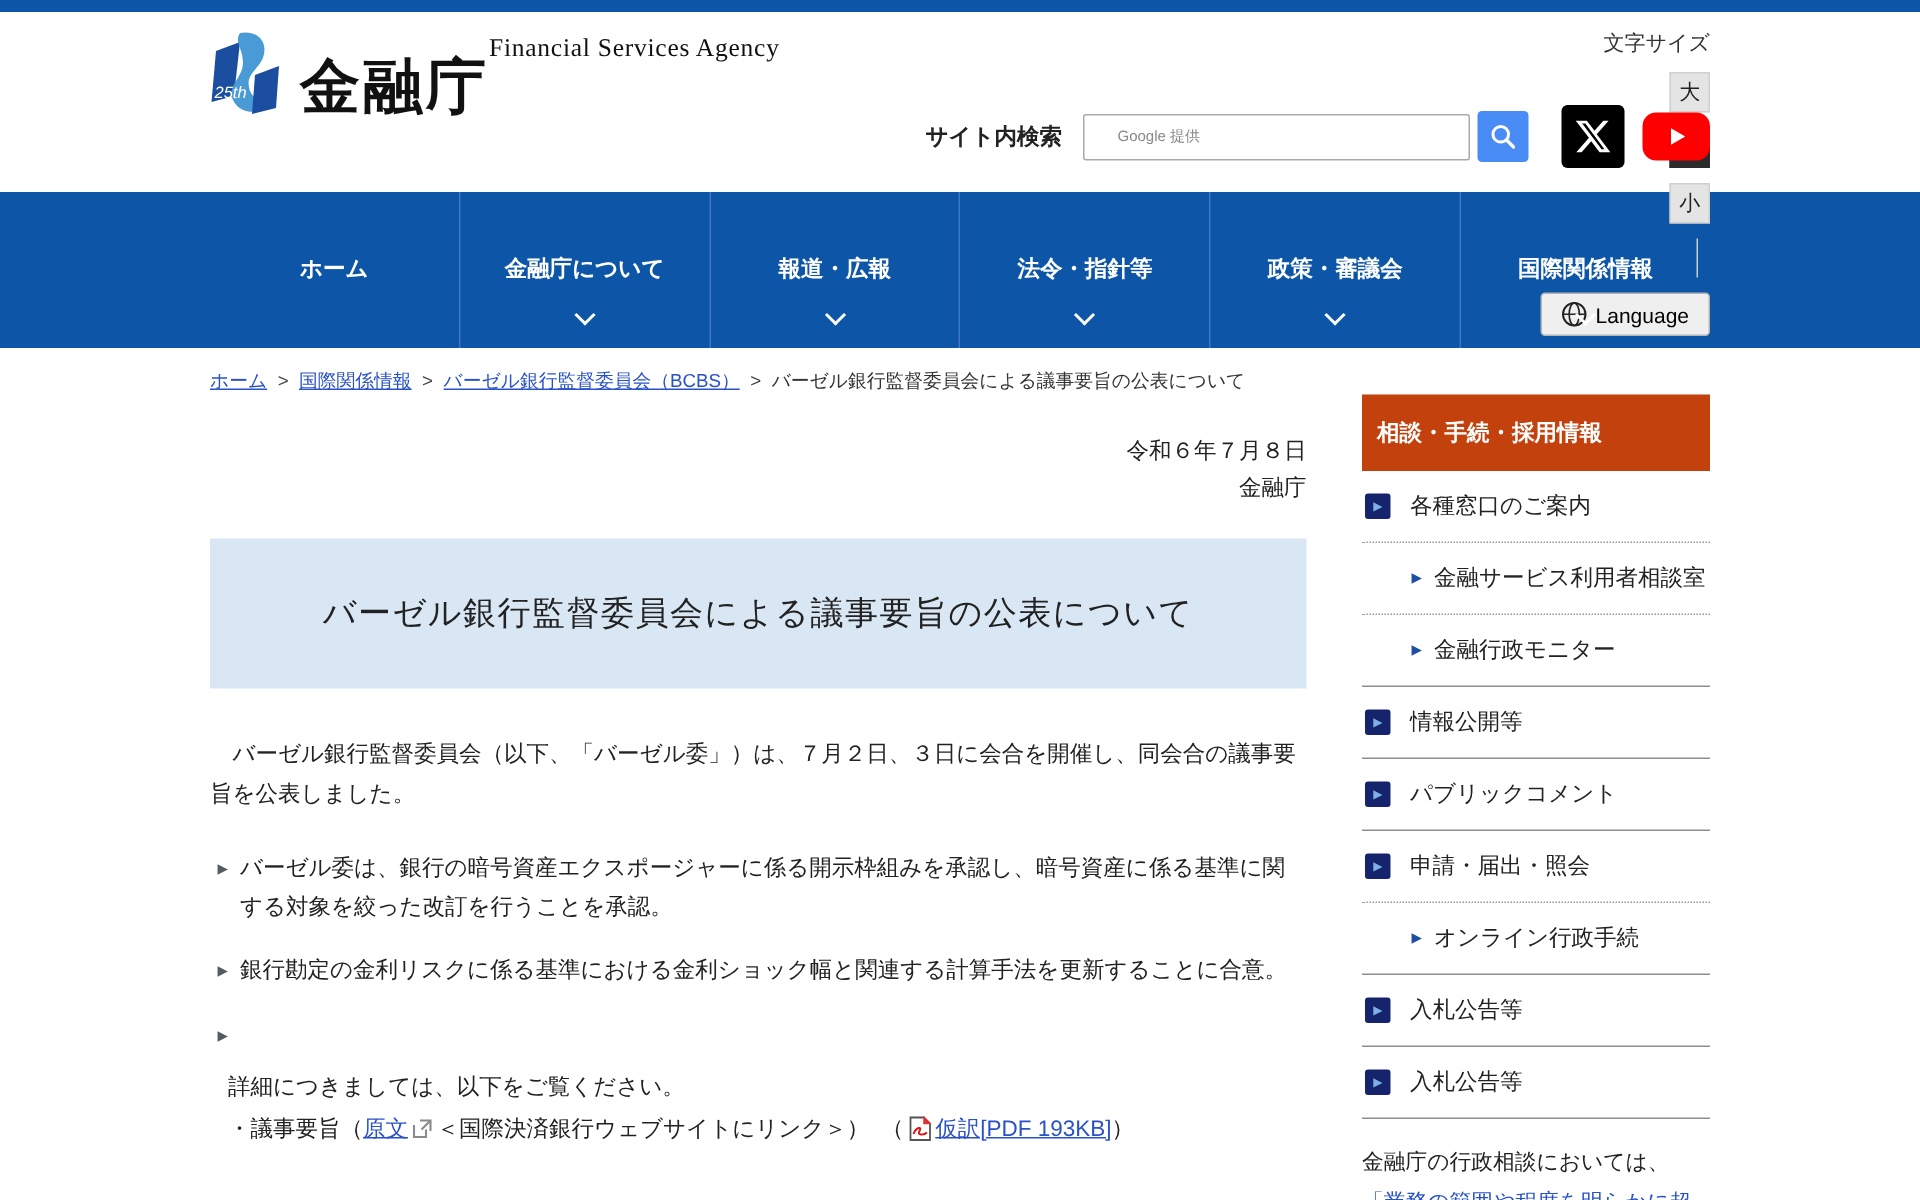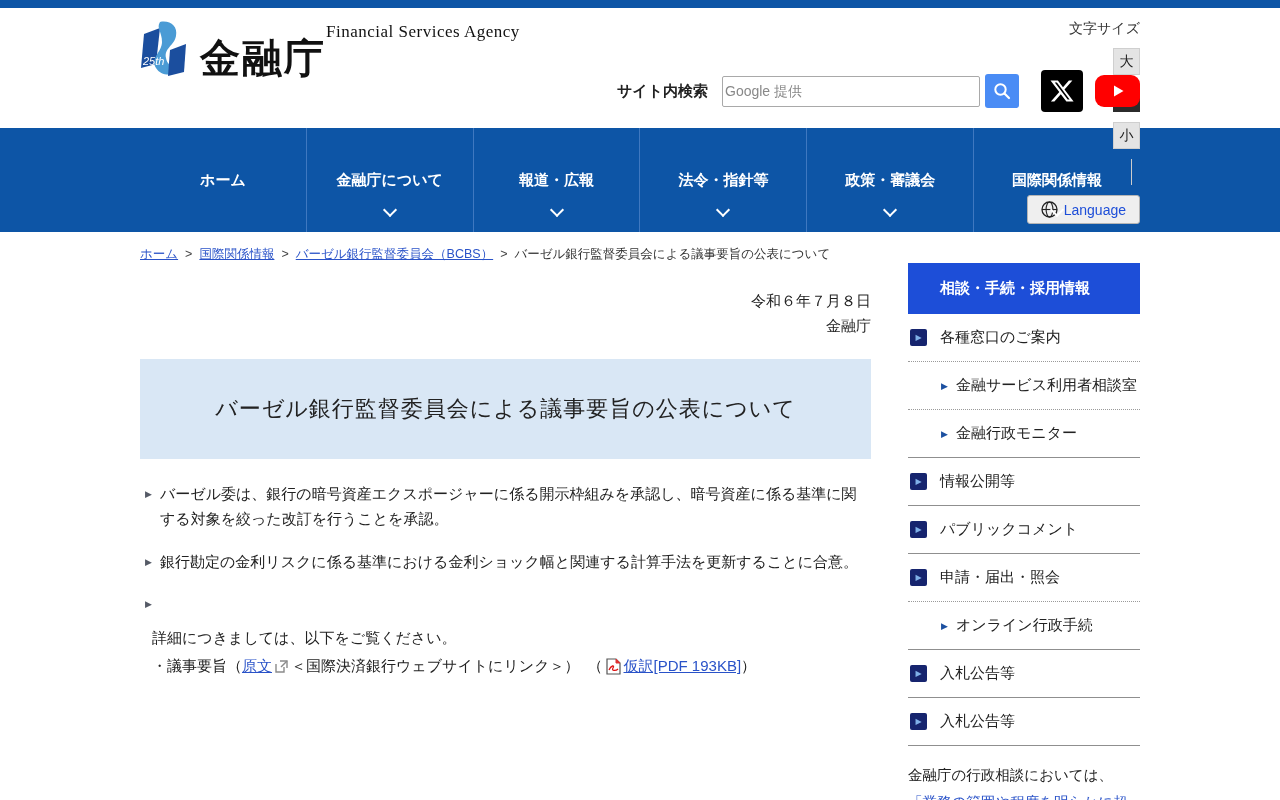--- a/index.html
+++ b/index.html
@@ -19,26 +19,26 @@
   .logo-title { font-size:40px; font-weight:bold; color:#111; letter-spacing:2px; line-height:1; }
   .logo-sub { font-family:"Liberation Serif","DejaVu Serif",serif; font-size:17px; color:#111; margin-top:2px; letter-spacing:.5px; }
 
   .hdr-right-top { position:absolute; right:0; top:12px; display:flex; align-items:flex-end; gap:10px;flex-direction:column; }
   .fs-label { font-size:14px; color:#333; }
   .fs-btn { width:27px; height:27px; display:flex; align-items:center; justify-content:center;
             font-size:14px; background:#e4e4e4; border:1px solid #cfcfcf; color:#222; cursor:pointer; }
   .fs-btn.sel { background:#2b2b2b; color:#fff; border-color:#2b2b2b; }
   .hdr-vdiv { width:1px; height:26px; background:#ccc; margin:0 8px; }
   .lang-btn { display:flex; align-items:center; gap:6px; background:#efefef; border:1px solid #b5b5b5;
-              border-radius:3px; padding:5px 13px; font-size:14px; color:#1d4ed8; cursor:pointer; }
+              border-radius:3px; padding:5px 13px; font-size:14px; color:#000000; cursor:pointer; }
 
   .hdr-right-bottom { position:absolute; right:0; top:62px; display:flex; align-items:center; }
   .search-label { font-size:15px; font-weight:bold; color:#222; margin-right:14px; }
   .search-box { width:258px; height:31px; border:1px solid #a9a9a9; border-radius:2px;
-                font-size:14px; padding:0 2px; color:#333; }
+                font-size:10px; padding:0 22px; color:#333; }
   .search-box::placeholder { color:#888; }
   .search-btn { width:34px; height:34px; background:#4a8cf5; border:none; border-radius:3px;
                 margin-left:5px; cursor:pointer; display:flex; align-items:center; justify-content:center; }
   .x-btn { width:42px; height:42px; background:#000; border-radius:4px; margin-left:22px;
            display:flex; align-items:center; justify-content:center; cursor:pointer; }
   .yt-btn { width:45px; height:32px; background:#ff0000; border-radius:9px; margin-left:12px;
             display:flex; align-items:center; justify-content:center; cursor:pointer; }
 
   
   .nav { height:104px; background:#0d55a6; }
@@ -70,22 +70,22 @@
   .intro { margin-top:30px; line-height:1.85; font-size:15px; }
   .bullets { margin-top:22px; }
   .bullet { display:flex; margin-bottom:17px; line-height:1.7; }
   .bullet-marker { color:#555a66; font-size:9px; margin:6px 8px 0 5px; flex:none; }
   .details-intro { margin-top:8px; padding-left:12px; }
   .doc-line { margin-top:9px; padding-left:12px; display:flex; align-items:center; flex-wrap:wrap; }
   .doc-line a { color:#2952c8; text-decoration:underline; cursor:pointer; }
   .icon-inline { margin:0 3px; flex:none; }
 
   
-  .sb-header { background:#1d4ed8; color:#fff; font-size:15px; font-weight:bold;
-               padding:16px 32px; cursor:pointer; }
+  .sb-header { background:#c2410c; color:#fff; font-size:15px; font-weight:bold;
+               padding:16px 10px; cursor:pointer; }
   .sb-item { display:flex; align-items:center; padding:14px 2px; font-size:15px; cursor:pointer; }
   .sb-item.sep-dotted { border-bottom:1px dotted #9a9a9a; }
   .sb-item.sep-solid { border-bottom:1px solid #8f8f8f; }
   .sb-sq { width:17px; height:17px; background:#16246e; border-radius:2px; flex:none;
            display:flex; align-items:center; justify-content:center; margin-right:13px; }
   .sb-sq-tri { color:#7fb0e8; font-size:8px; line-height:1; }
   .sb-item.lvl2 { padding-left:33px; }
   .sb-arrow { color:#1c50a0; font-size:9px; margin-right:8px; flex:none; }
   .sb-note { margin-top:16px; font-size:14.5px; line-height:1.85; color:#222; }
   .sb-note a { color:#2952c8; text-decoration:underline; cursor:pointer; }
@@ -188,20 +188,21 @@
   <div class="content">
     <div class="date-block">
       <div>令和６年７月８日</div>
       <div>金融庁</div>
     </div>
 
     <div class="title-box">
       <h1 class="page-title">バーゼル銀行監督委員会による議事要旨の公表について</h1>
     </div>
 
+    <p class="intro">　バーゼル銀行監督委員会（以下、「バーゼル委」）は、７月２日、３日に会合を開催し、同会合の議事要旨を公表しました。</p>
 
     <div class="bullets">
       <div class="bullet">
         <span class="bullet-marker">▶</span>
         <span>バーゼル委は、銀行の暗号資産エクスポージャーに係る開示枠組みを承認し、暗号資産に係る基準に関する対象を絞った改訂を行うことを承認。</span>
       </div>
       <div class="bullet">
         <span class="bullet-marker">▶</span>
         <span>銀行勘定の金利リスクに係る基準における金利ショック幅と関連する計算手法を更新することに合意。</span>
       </div>

